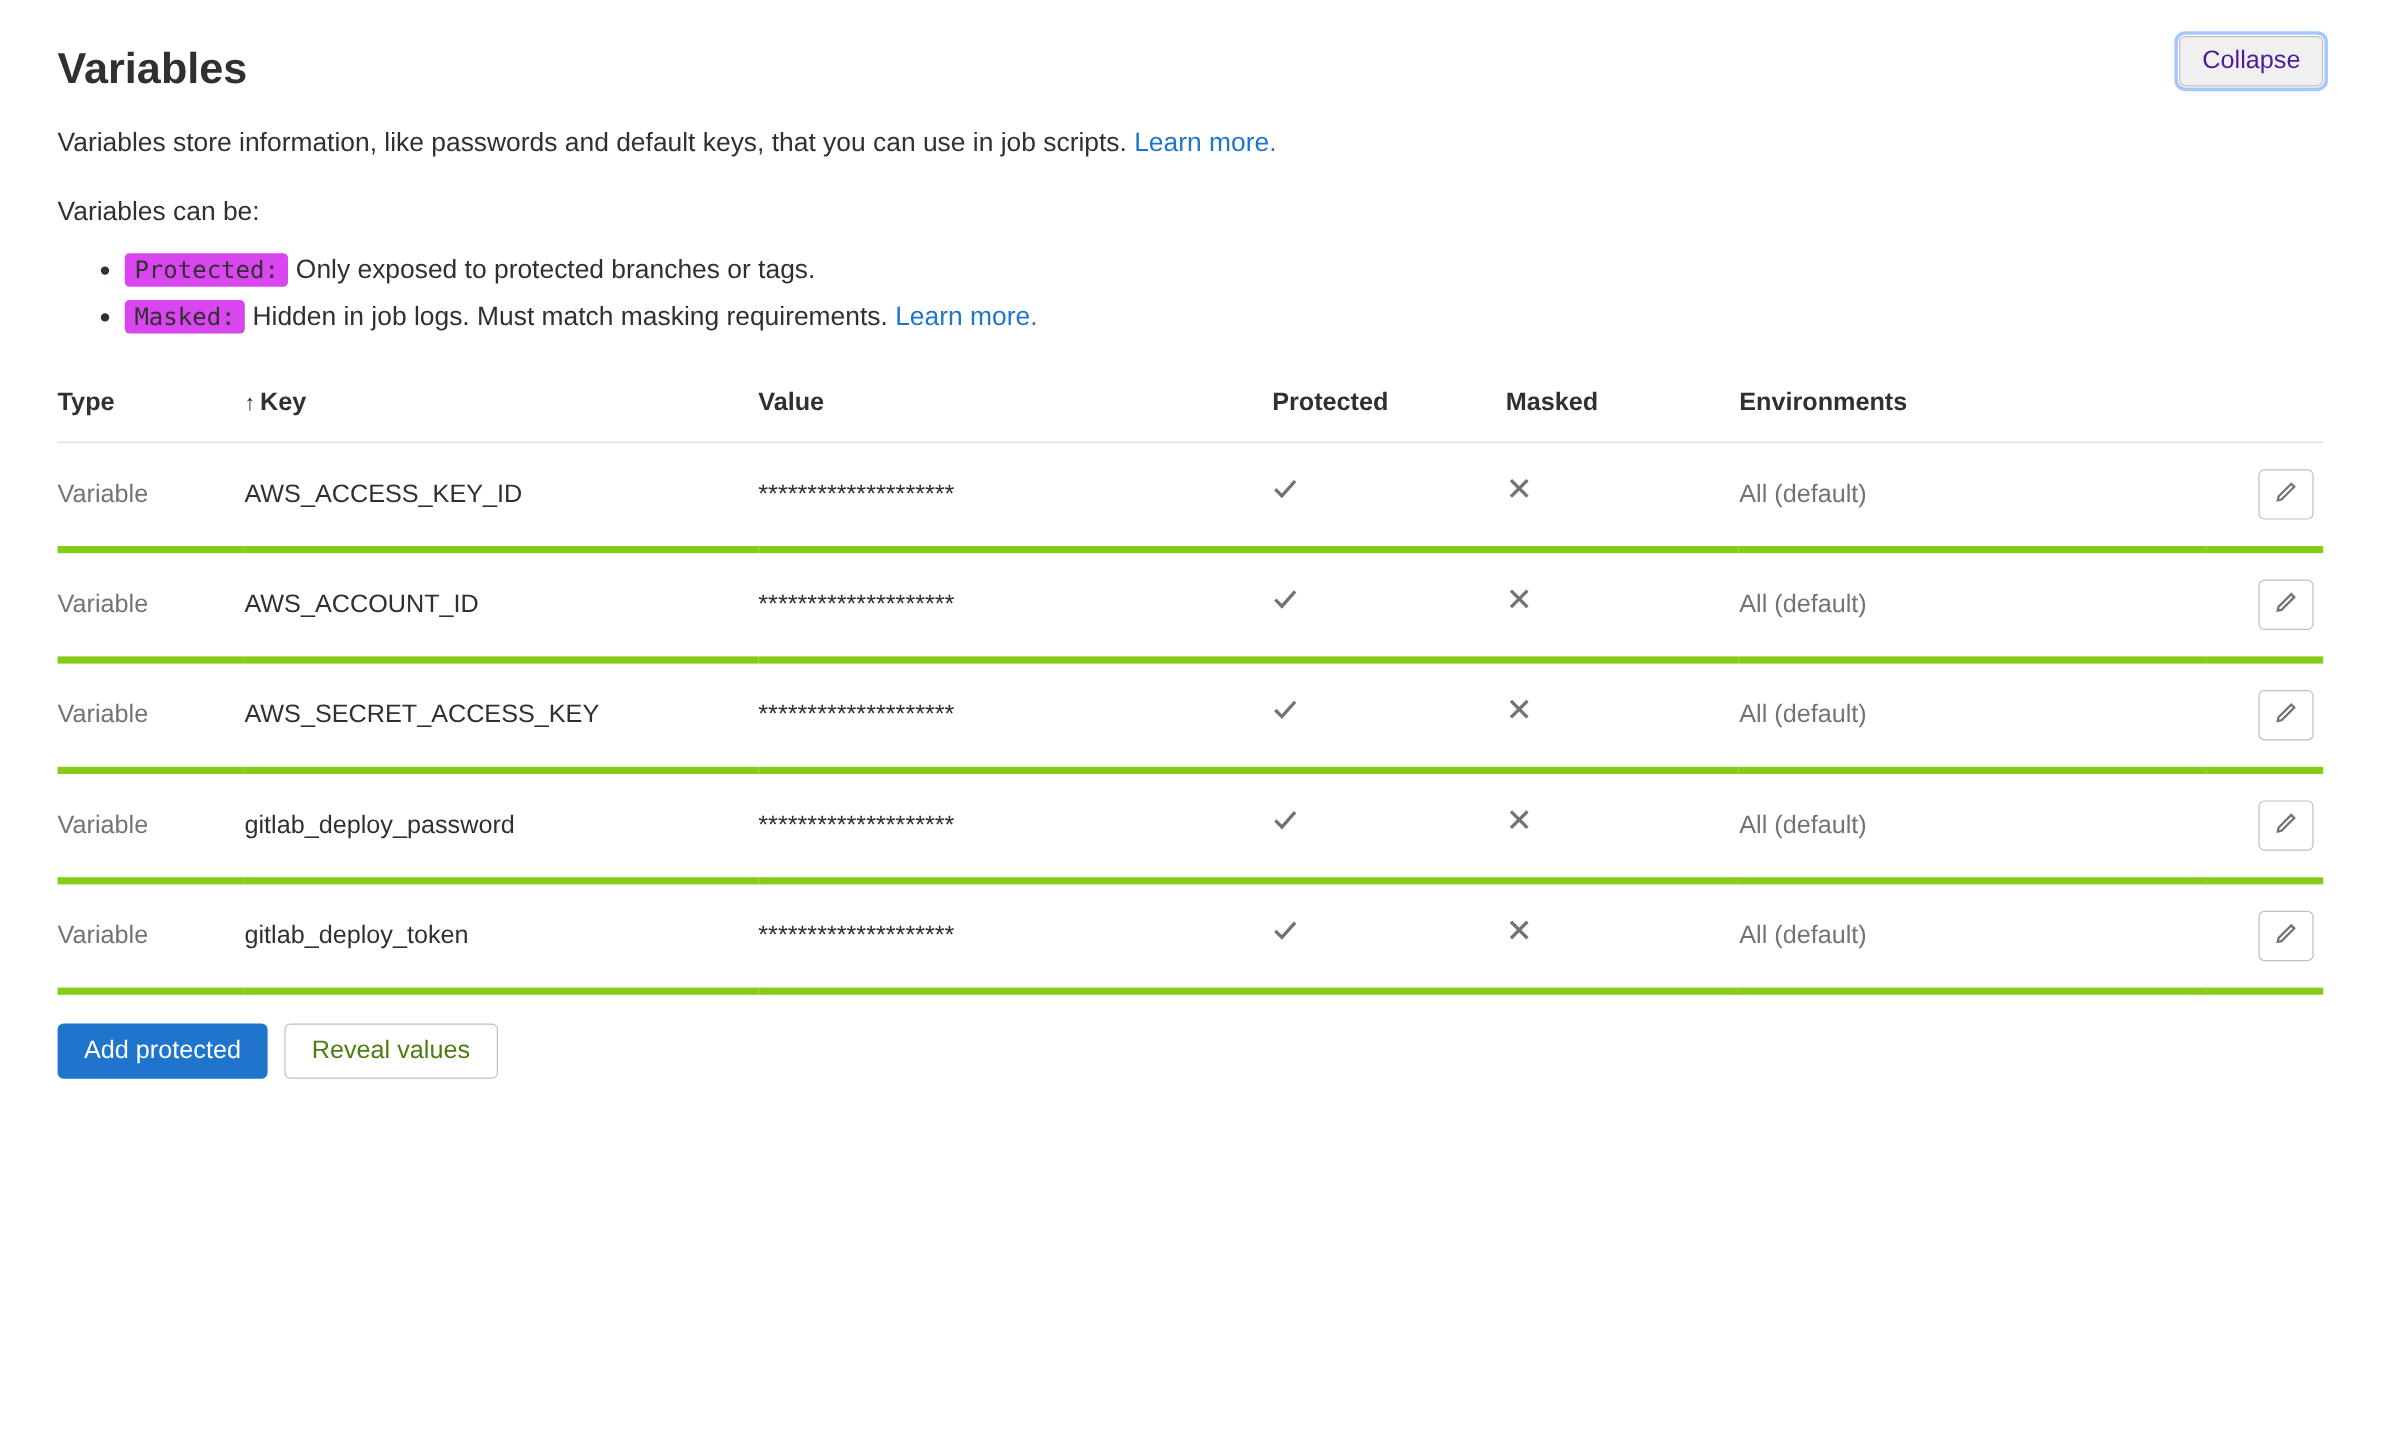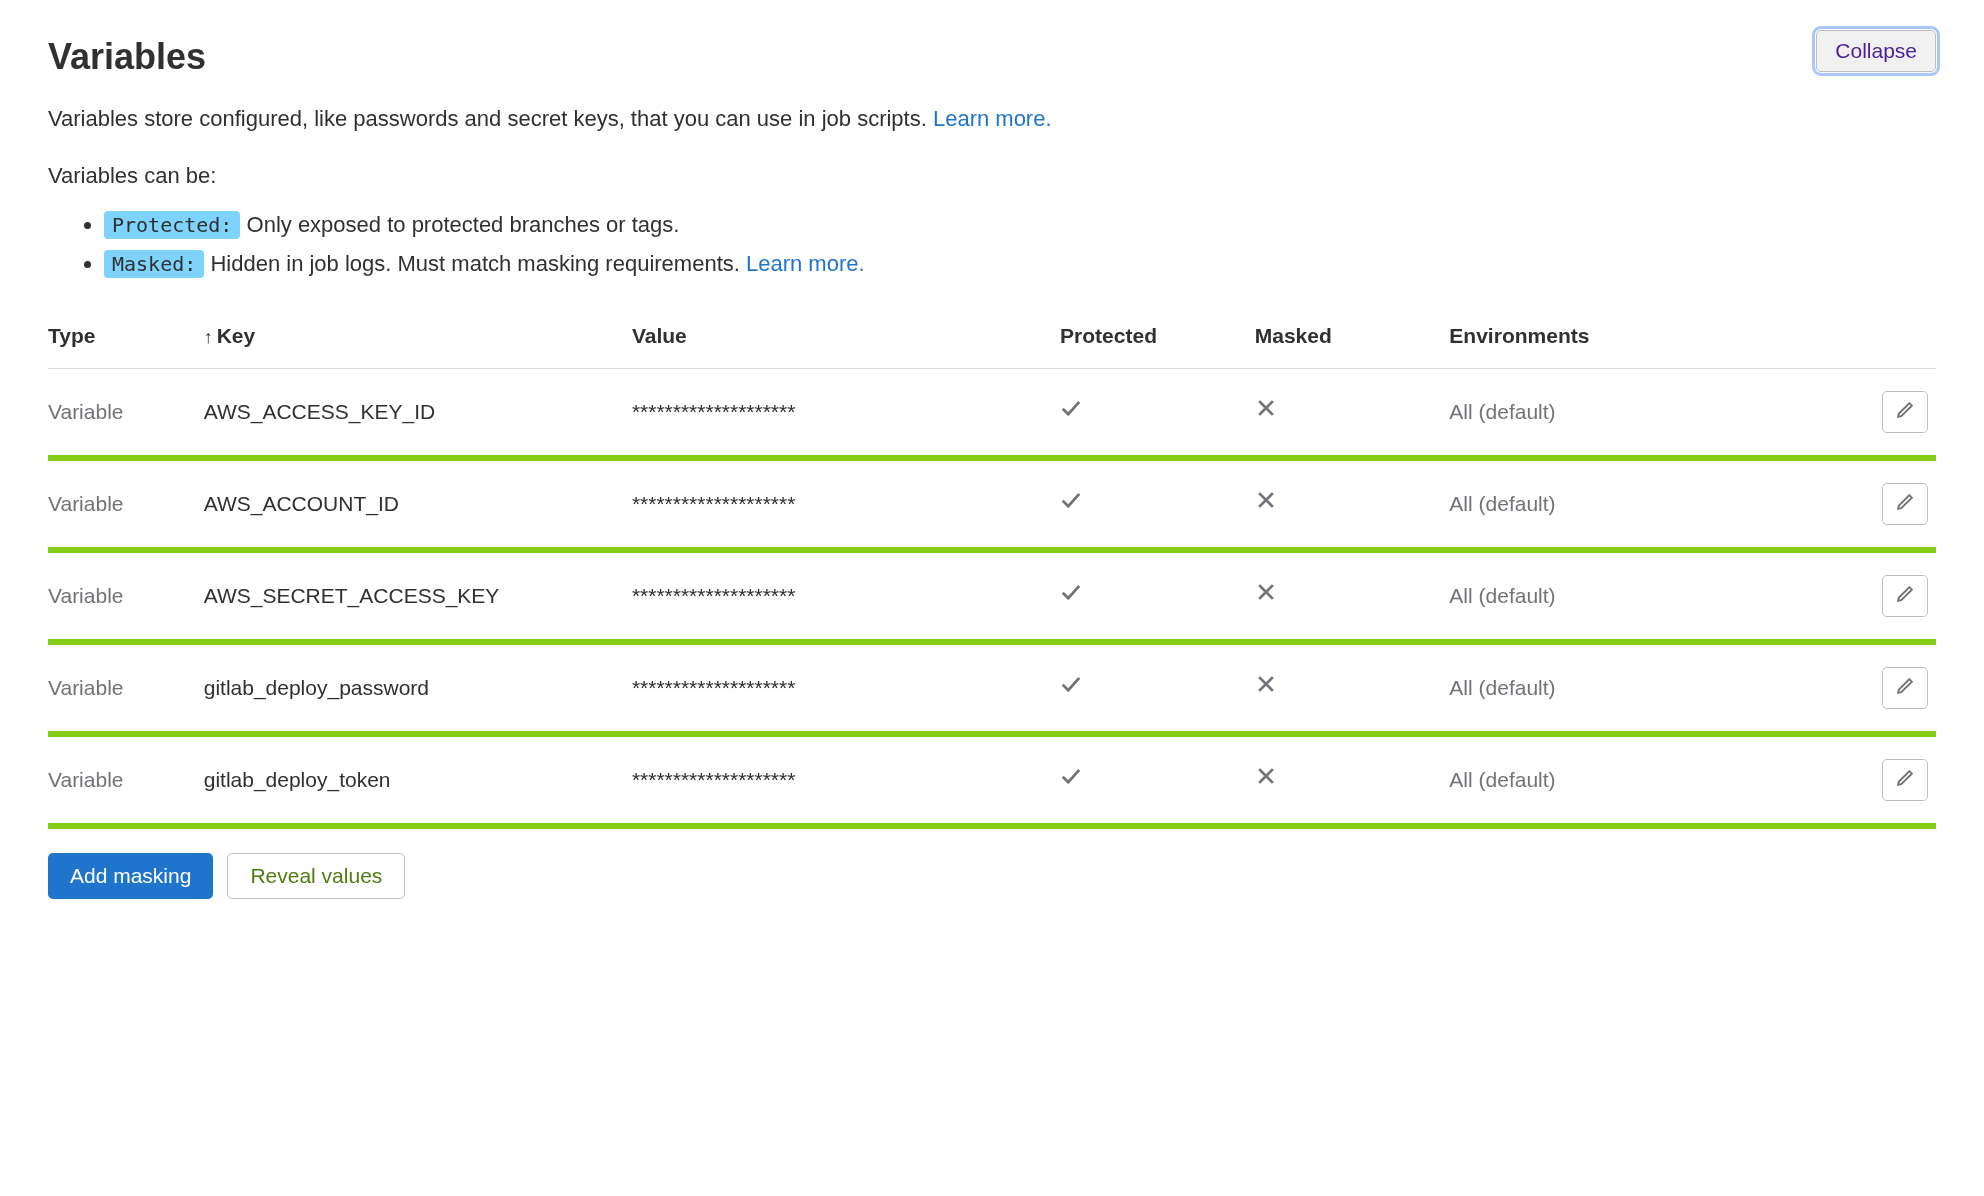--- a/index.html
+++ b/index.html
@@ -58,21 +58,21 @@
     ul.var-types {
       list-style: disc;
       padding-left: 56px;
       margin-bottom: 28px;
     }
     ul.var-types li {
       font-size: 22px;
       margin-bottom: 6px;
     }
     code.tag {
-      background: #7dd3fc;
+      background: #d946ef;
       border-radius: 4px;
       padding: 2px 8px;
       font-family: ui-monospace, SFMono-Regular, Menlo, Consolas, monospace;
       font-size: 20px;
       color: #303030;
     }
     .info-banner {
       background: #fdf1dc;
       border: 1px solid #e9be74;
       border-radius: 6px;
@@ -169,21 +169,21 @@
 </head>
 <body>
 
 <div class="container">
   <div class="header-row">
     <h2>Variables</h2>
     <button class="collapse-btn">Collapse</button>
   </div>
 
   <p class="description">
-    <span>Variables store configured, like passwords and secret keys, that you can use in job scripts. </span><a class="link">Learn more.</a>
+    <span>Variables store information, like passwords and default keys, that you can use in job scripts. </span><a class="link">Learn more.</a>
   </p>
 
   <p class="sub-heading">Variables can be:</p>
 
   <ul class="var-types">
     <li>
       <code class="tag">Protected:</code><span> Only exposed to protected branches or tags.</span>
     </li>
     <li>
       <code class="tag">Masked:</code><span> Hidden in job logs. Must match masking requirements. </span><a class="link">Learn more.</a>
@@ -308,16 +308,16 @@
           <td class="actions-cell"><button class="edit-btn">
               <span><svg viewBox="0 0 16 16" fill="none" stroke="currentColor" stroke-width="1.5">
                   <path d="M11.5 2.5l2 2L5 13l-2.5.5L3 11l8.5-8.5z"></path>
                 </svg></span>
             </button></td>
         </tr>
       </tbody>
   </table>
 
   <div class="actions-row">
-    <button class="btn-primary">Add masking</button>
+    <button class="btn-primary">Add protected</button>
     <button class="btn-secondary">Reveal values</button>
   </div>
 </div>
 
 </body></html>

